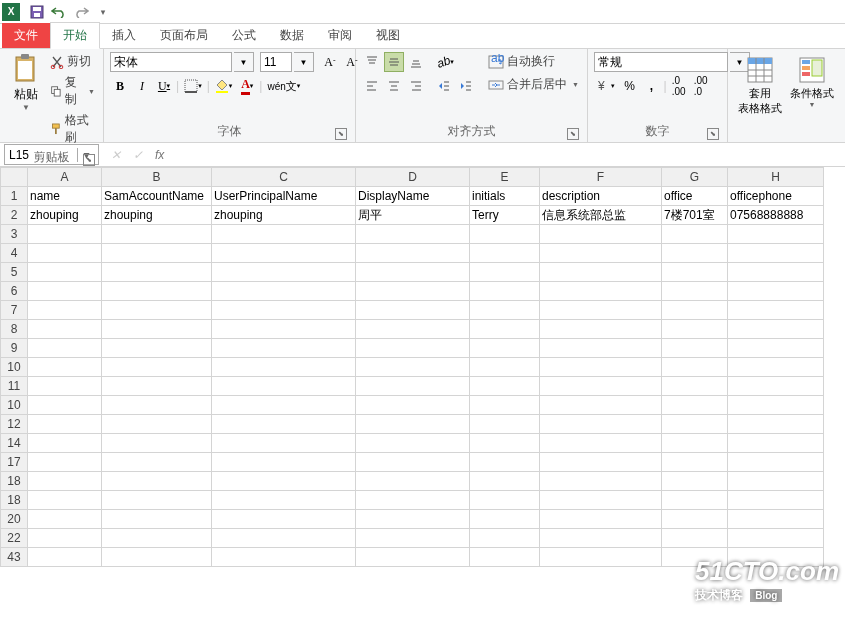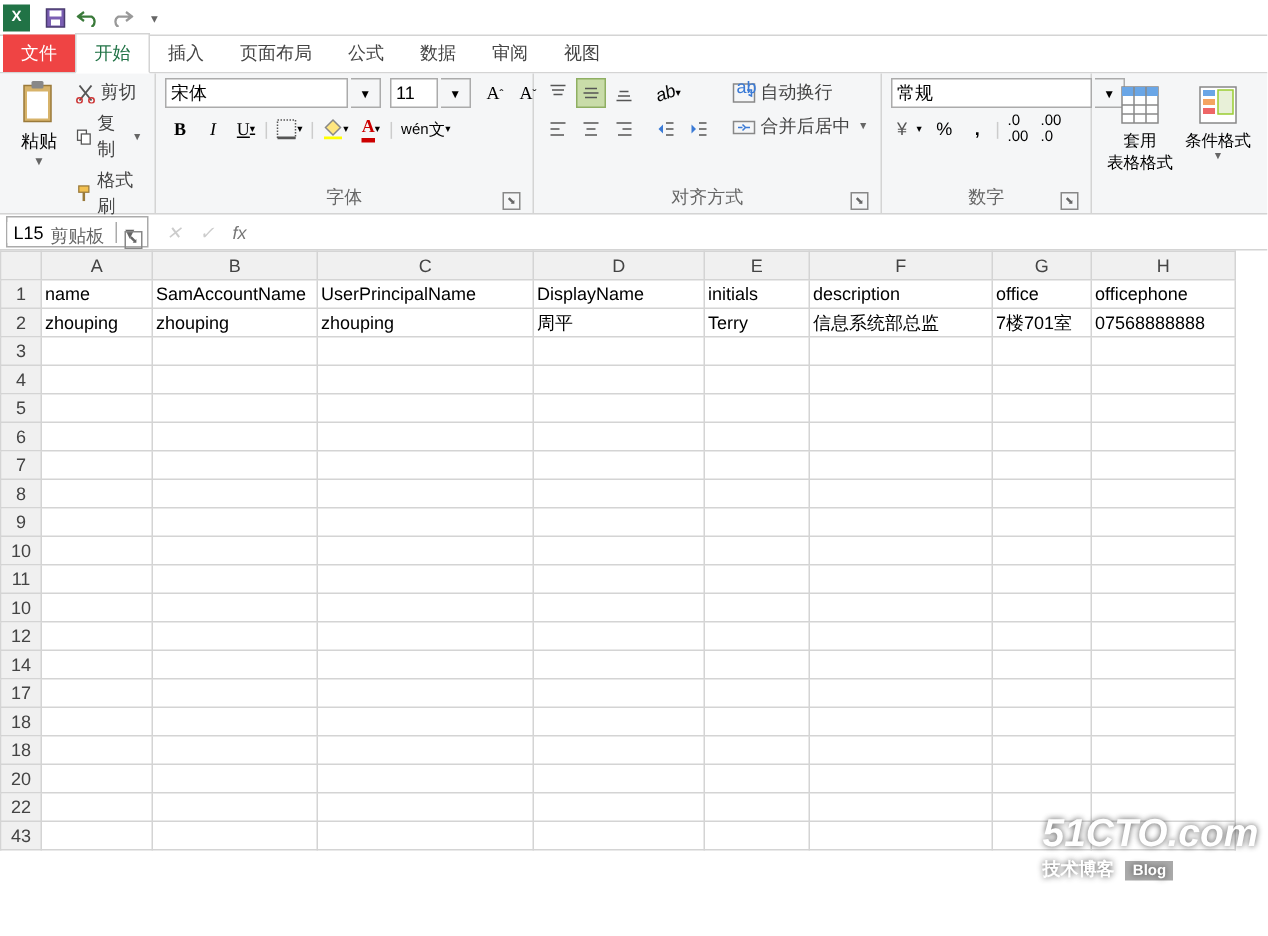--- a/index.html
+++ b/index.html
@@ -32,21 +32,21 @@
 .fx-label { font-style:italic; color:#777; padding:0 6px;}
 .fbar-input{flex:1;border:0;outline:0;height:20px;padding:0 4px;}
 .sheet { position:relative; }
 table.grid { border-collapse:collapse; table-layout:fixed; }
 table.grid th,table.grid td { border:1px solid #d4d4d4; height:19px; font-size:12px; padding:0 2px; white-space:nowrap; overflow:hidden; font-weight:normal; text-align:left; vertical-align:middle;}
 table.grid th { background:#f0f0f0; text-align:center; color:#444;}
 table.grid th.rowh { width:27px; text-align:center; }
 table.grid .corner{width:27px;background:#f0f0f0;}
 td[contenteditable]{outline:none;}
 table.grid th.row-sel{background:#e0e7d6;}
-.watermark{position:absolute;right:6px;bottom:36px;color:#fff;opacity:.85;text-shadow:0 0 4px rgba(0,0,0,.8);font-family:Arial;pointer-events:none;}
+.watermark{position:absolute;right:6px;bottom:20px;color:#fff;opacity:.85;text-shadow:0 0 4px rgba(0,0,0,.8);font-family:Arial;pointer-events:none;}
 .watermark .l1{font-size:26px;font-weight:bold;font-style:italic;}
 .watermark .l2{font-size:13px;font-weight:bold;}
 svg{display:block;}
 </style>
 </head>
 <body>
 
 <div class="qat">
   <div class="xl-logo">X</div>
   <div class="qbtn" title="save">

